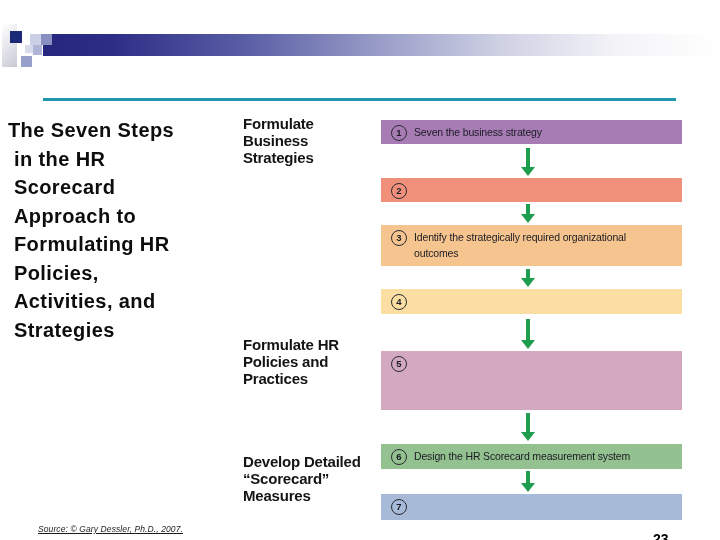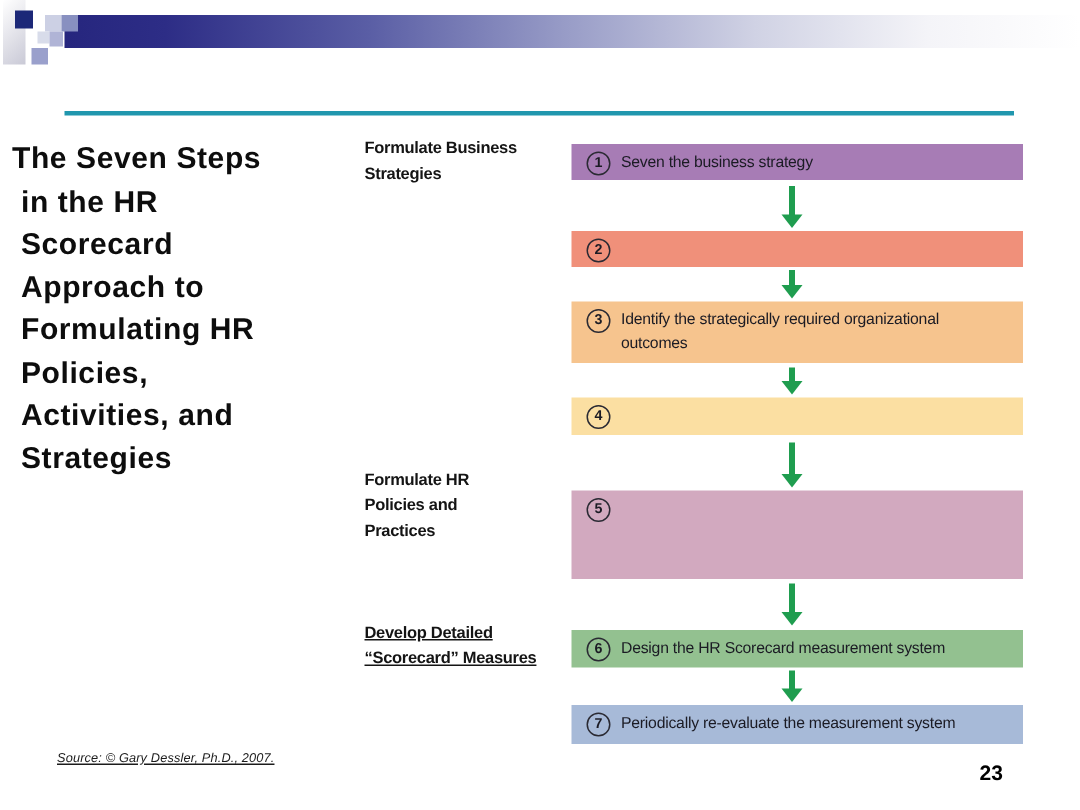--- a/index.html
+++ b/index.html
@@ -1,17 +1,17 @@
 <!DOCTYPE html>
 <html style="--c-arrow_green: #1f9d4f; --c-underline_teal: #2097ae; --c-header_navy: #26267e; --c-step_text: #1b1b24; --c-title_black: #0d0d0d;"><head>
 <meta charset="utf-8">
 <style>
   html,body{margin:0;padding:0;background:#fff;}
   body{width:720px;height:540px;overflow:hidden;font-family:"Liberation Sans",sans-serif;position:relative;}
-  .slide{position:absolute;inset:0;background:#fff;}
+  .slide{position:absolute;inset:0;background:#fff;margin-top:24px;}
 
   
   .hdr-bar{position:absolute;left:43px;top:10px;width:677px;height:22px;
     background:linear-gradient(90deg,var(--c-header_navy,#26267e) 0%,#2d2d86 10%,#5a5ea5 30%,
     #9a9ec8 50%,#d0d2e4 68%,#f4f4f8 85%,#ffffff 100%);}
   .hdr-strip{position:absolute;left:2px;top:0;width:15px;height:43px;
     background:linear-gradient(135deg,#ffffff 0%,#c9c9d6 100%);}
   .sq{position:absolute;}
   .sq-navy{left:10px;top:7px;width:12px;height:12px;background:#1c2878;}
   .sq-light{left:30px;top:10px;width:11px;height:11px;background:#ccd0e4;}
@@ -23,23 +23,23 @@
   .teal-line{position:absolute;left:43px;top:74px;width:633px;height:3px;
     background:var(--c-underline_teal,#2097ae);}
 
   
   .title{position:absolute;left:8px;top:92px;width:230px;
     font-size:20px;font-weight:bold;line-height:28.5px;letter-spacing:.4px;
     color:var(--c-title_black,#0d0d0d);white-space:pre-wrap;}
 
   
   .stage-label{position:absolute;left:243px;width:135px;
-    font-size:11px;font-weight:bold;letter-spacing:-.2px;line-height:17px;
+    font-size:15px;font-weight:bold;letter-spacing:-.2px;line-height:17px;
     color:#141414;white-space:pre-line;}
-  .lbl1{top:91px;} .lbl2{top:261px;} .lbl3{top:312px;} .lbl4{top:414px;text-decoration:underline;}
+  .lbl1{top:91px;} .lbl2{top:261px;} .lbl3{top:312px;} .lbl4{top:429px;}
 
   
   .step{position:absolute;left:381px;width:301px;box-sizing:border-box;
     display:flex;align-items:flex-start;padding:4px 6px 0 10px;
     color:var(--c-step_text,#1b1b24);}
   .s1{top:96px;height:24px;} .s2{top:154px;height:24px;} .s3{top:201px;height:41px;}
   .s4{top:265px;height:25px;} .s5{top:327px;height:59px;} .s6{top:420px;height:25px;}
   .s7{top:470px;height:26px;}
   .step-num{flex:0 0 auto;width:14px;height:14px;margin:1px 7px 0 0;
     border:1.3px solid #2a2a33;border-radius:50%;
@@ -112,21 +112,20 @@
   </div>
   <div class="step s5" style="background: rgb(210, 169, 191);">
     <span class="step-num">5</span>
   </div>
   <div class="step s6" style="background: rgb(147, 193, 144);">
     <span class="step-num">6</span>
     <span class="step-text">Design the HR Scorecard measurement system</span>
   </div>
   <div class="step s7" style="background: rgb(167, 186, 216);">
     <span class="step-num">7</span>
-    <span class="step-text">Periodically re-evaluate the measurement system</span>
   </div>
 
   <div class="arrow a1">
       <div class="stem"></div>
       <div class="head"></div>
     </div>
   <div class="arrow a2">
       <div class="stem"></div>
       <div class="head"></div>
     </div>

